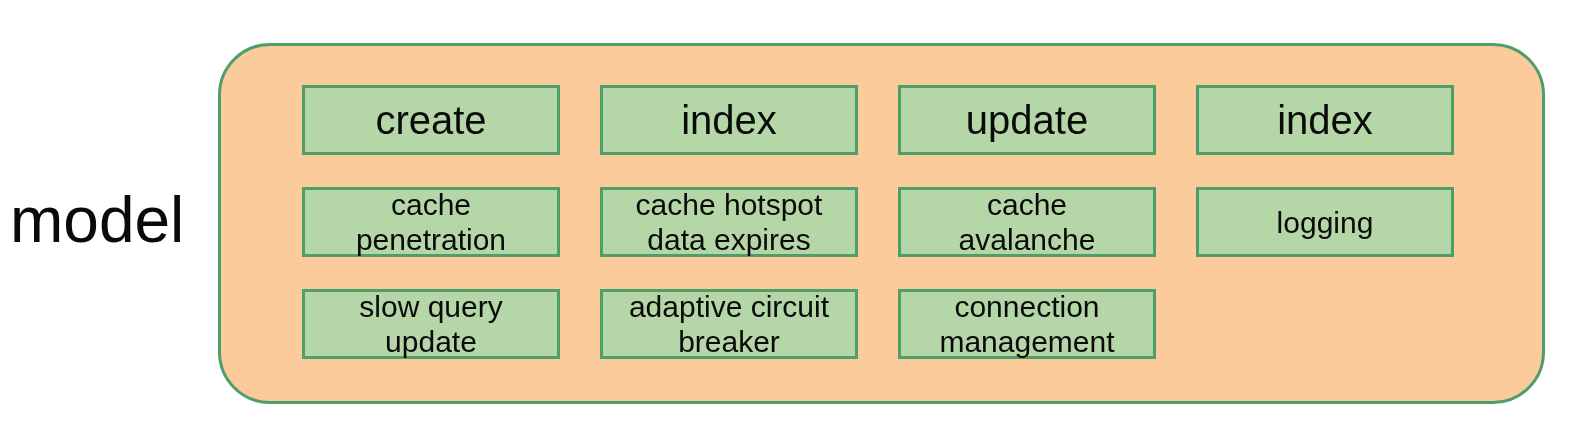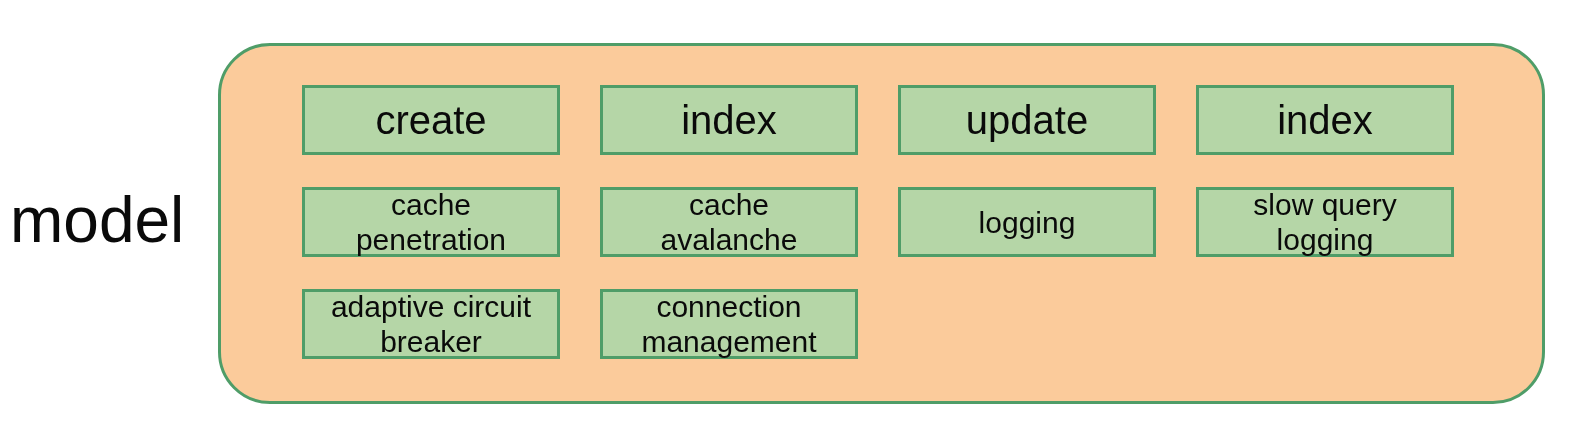--- a/index.html
+++ b/index.html
@@ -66,24 +66,26 @@
 
 <div class="container">
   <div class="grid">
     <div class="box header">create</div>
     <div class="box header">index</div>
     <div class="box header">update</div>
     <div class="box header">index</div>
 
     <div class="box">cache
 penetration</div>
+    <div class="box">cache hotspot
+data expires</div>
     <div class="box">cache
 avalanche</div>
 
     <div class="box">logging</div>
     <div class="box">slow query
-logging</div>
+update</div>
     <div class="box">adaptive circuit
 breaker</div>
     <div class="box">connection
 management</div>
   </div>
 </div>
 
 </body></html>

